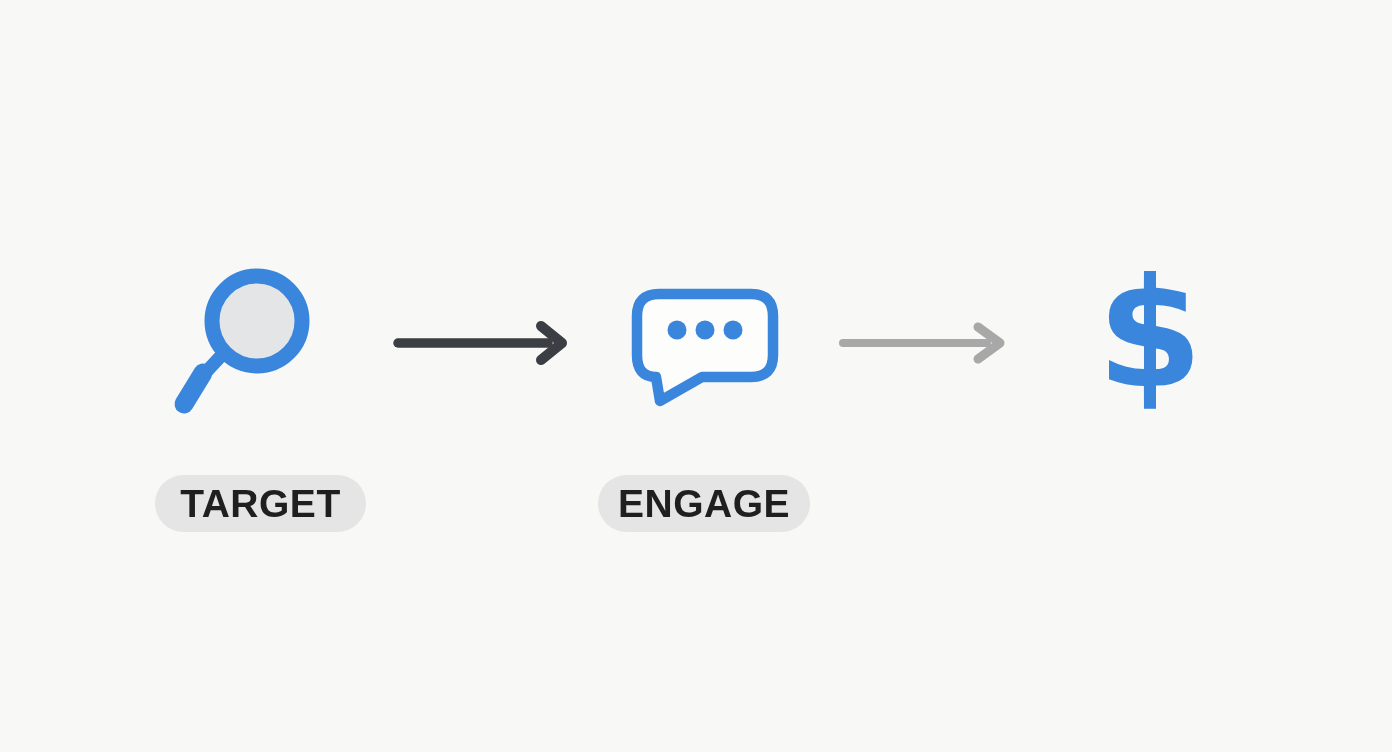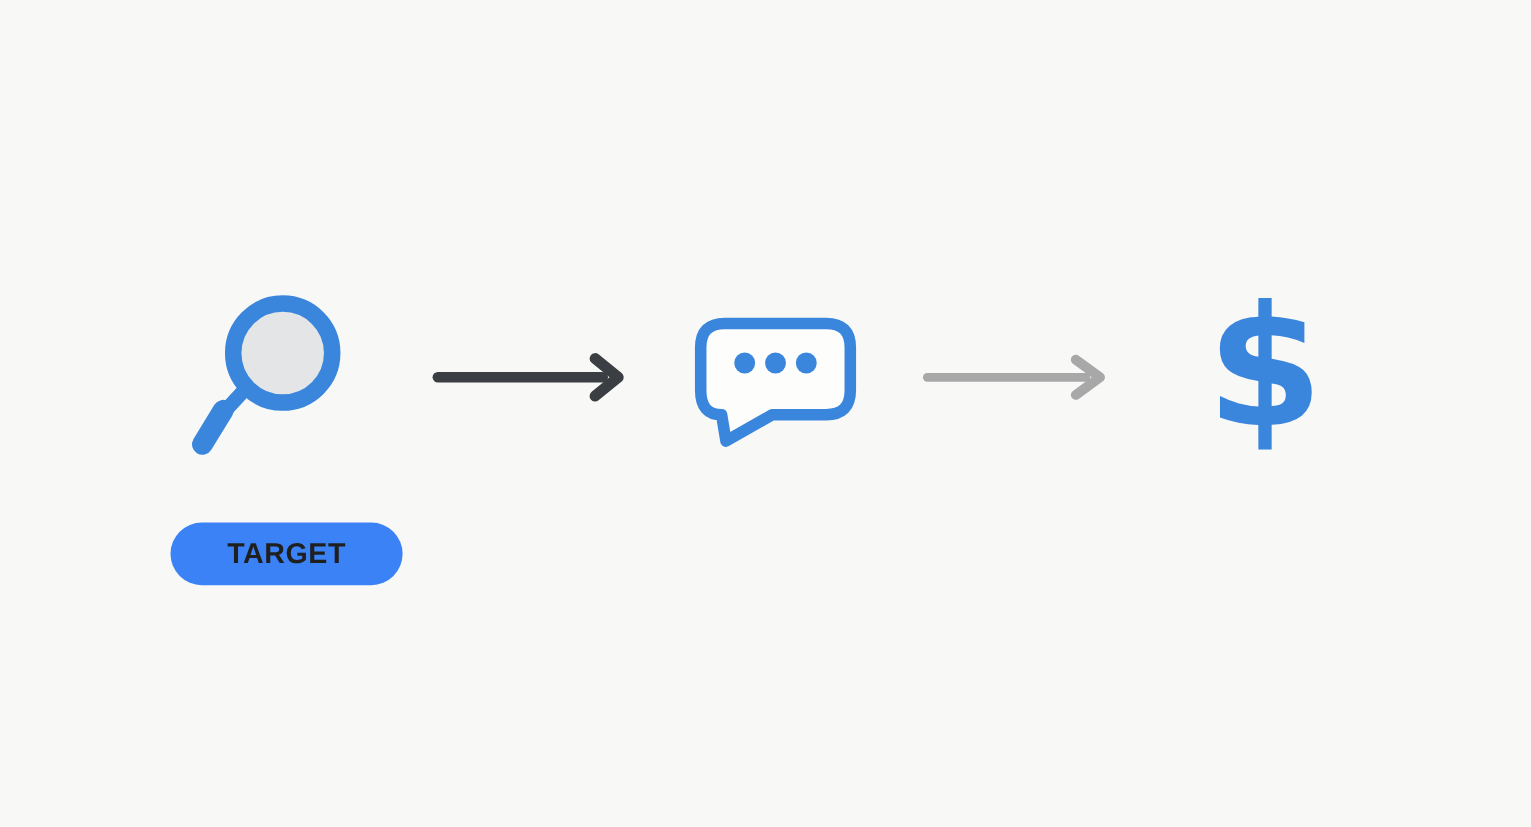--- a/index.html
+++ b/index.html
@@ -22,27 +22,27 @@
   .icon-dollar   { left: 1090px; top: 250px; }
 
   
   .arrow-1 { left: 390px; top: 317px; }
   .arrow-2 { left: 835px; top: 319px; }
 
   
   .pill {
     position: absolute;
     height: 57px;
-    background: #3b82f6;
+    background: #e5e5e5;
     border-radius: 29px;
     display: flex;
     align-items: center;
     justify-content: center;
     font-weight: 700;
-    font-size: 26px;
+    font-size: 39px;
     letter-spacing: 0.5px;
     color: #1f1f1f;
   }
   .pill-target  { left: 155px;  top: 475px; width: 211px; }
   .pill-engage  { left: 598px;  top: 475px; width: 212px; }
   .pill-convert { left: 1032px; top: 474px; width: 226px; height: 58px; }
 </style>
 </head>
 <body>
 
@@ -59,20 +59,21 @@
     <line x1="8" y1="26" x2="158" y2="26" stroke="#3b3e42" stroke-width="9.5" stroke-linecap="round"></line>
     <polyline points="151,9 172,26 151,43" fill="none" stroke="#3b3e42" stroke-width="10" stroke-linecap="round" stroke-linejoin="round"></polyline>
   </svg>
 
   <svg class="abs icon-chat" width="150" height="128" viewBox="0 0 150 128" aria-hidden="true">
     <path d="M 29 12 L 121 12 Q 143 12 143 34 L 143 73 Q 143 95 121 95 L 72 95 L 30 119 L 26 95 Q 7 95 7 73 L 7 34 Q 7 12 29 12 Z" fill="#fdfdfc" stroke="#3a86dd" stroke-width="10.5" stroke-linejoin="round" stroke-linecap="round"></path>
     <circle cx="47" cy="48" r="9.5" fill="#3a86dd"></circle>
     <circle cx="75" cy="48" r="9.5" fill="#3a86dd"></circle>
     <circle cx="103" cy="48" r="9.5" fill="#3a86dd"></circle>
   </svg>
+  <div class="pill pill-engage">ENGAGE</div>
 
   <svg class="abs arrow-2" width="180" height="52" viewBox="0 0 180 52" aria-hidden="true">
     <line x1="8" y1="24" x2="152" y2="24" stroke="#a8a8a8" stroke-width="8" stroke-linecap="round"></line>
     <polyline points="143,8 165,24 143,40" fill="none" stroke="#a8a8a8" stroke-width="9" stroke-linecap="round" stroke-linejoin="round"></polyline>
   </svg>
 
   <svg class="abs icon-dollar" width="120" height="180" viewBox="0 0 120 180" aria-hidden="true">
     <text x="60" y="136" text-anchor="middle" font-family="DejaVu Sans, sans-serif" font-weight="bold" font-size="152" fill="#3a86dd">$</text>
   </svg>
 

